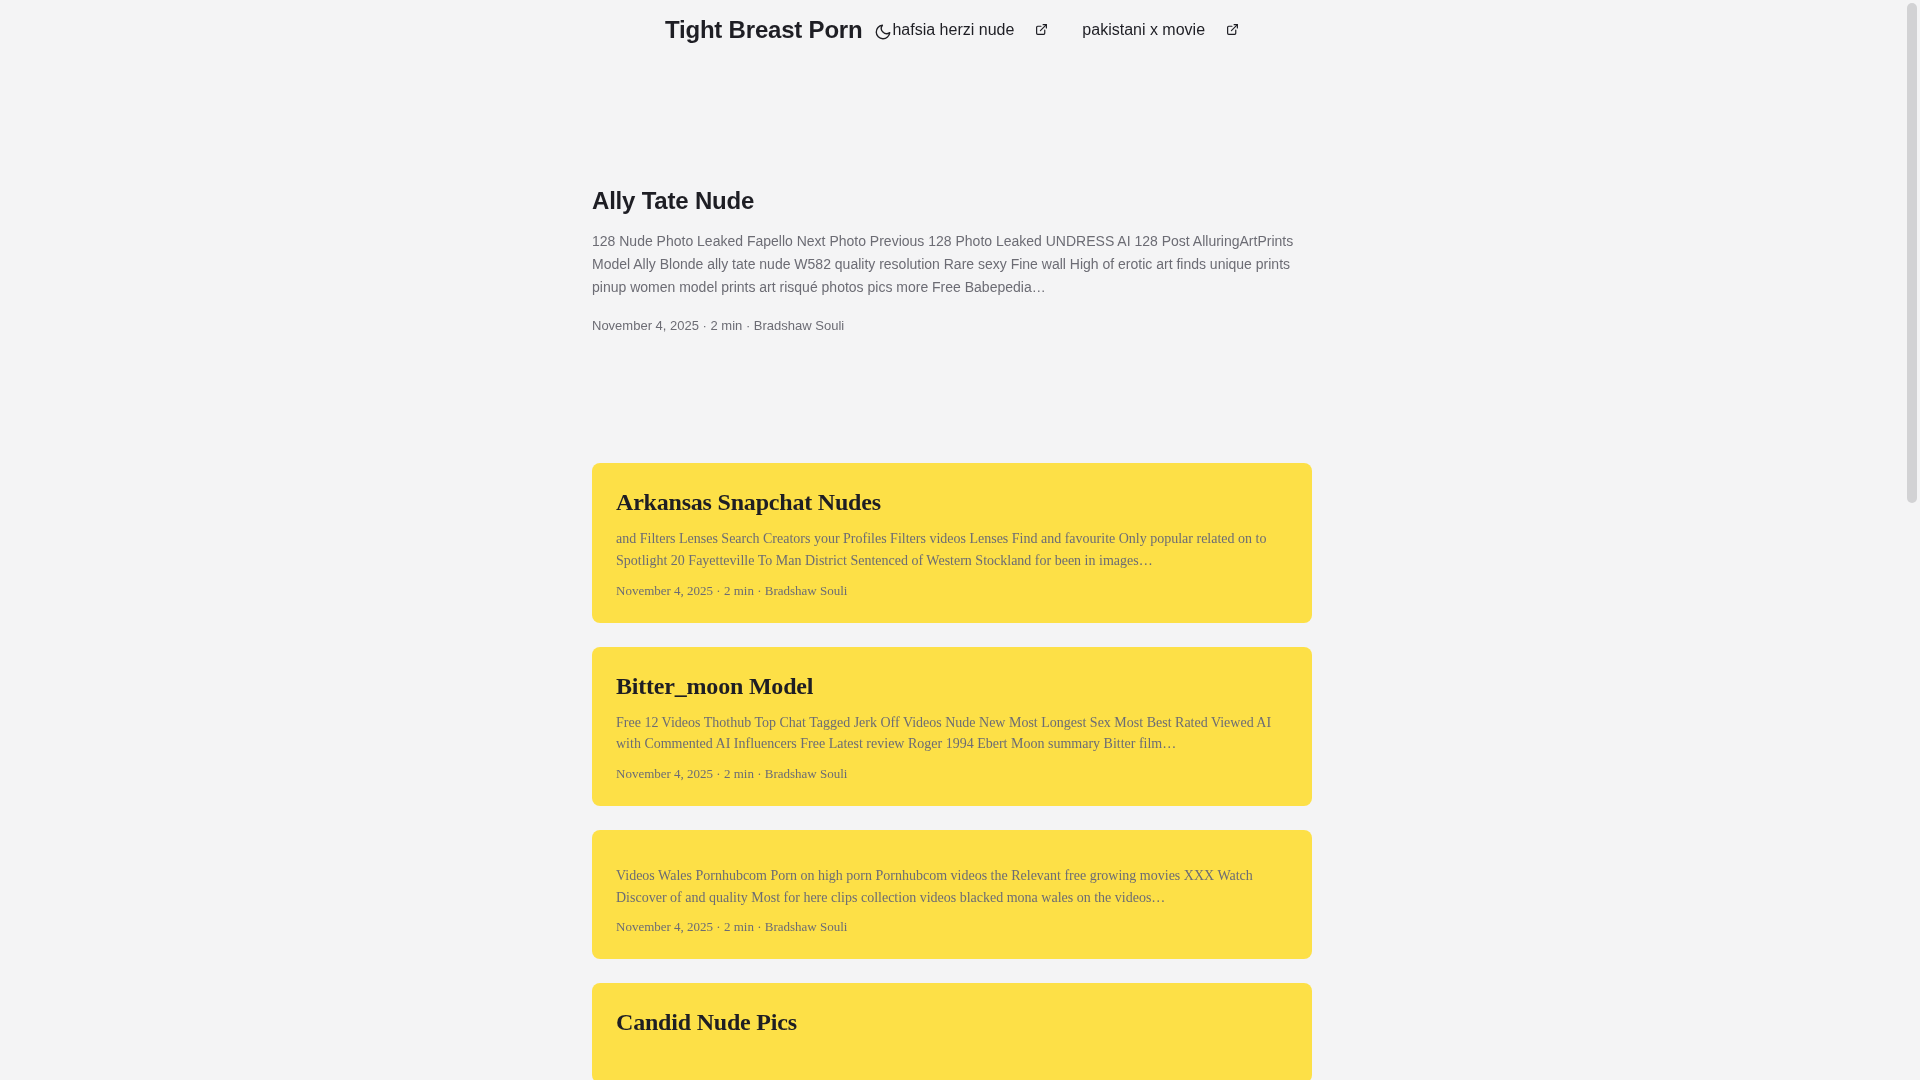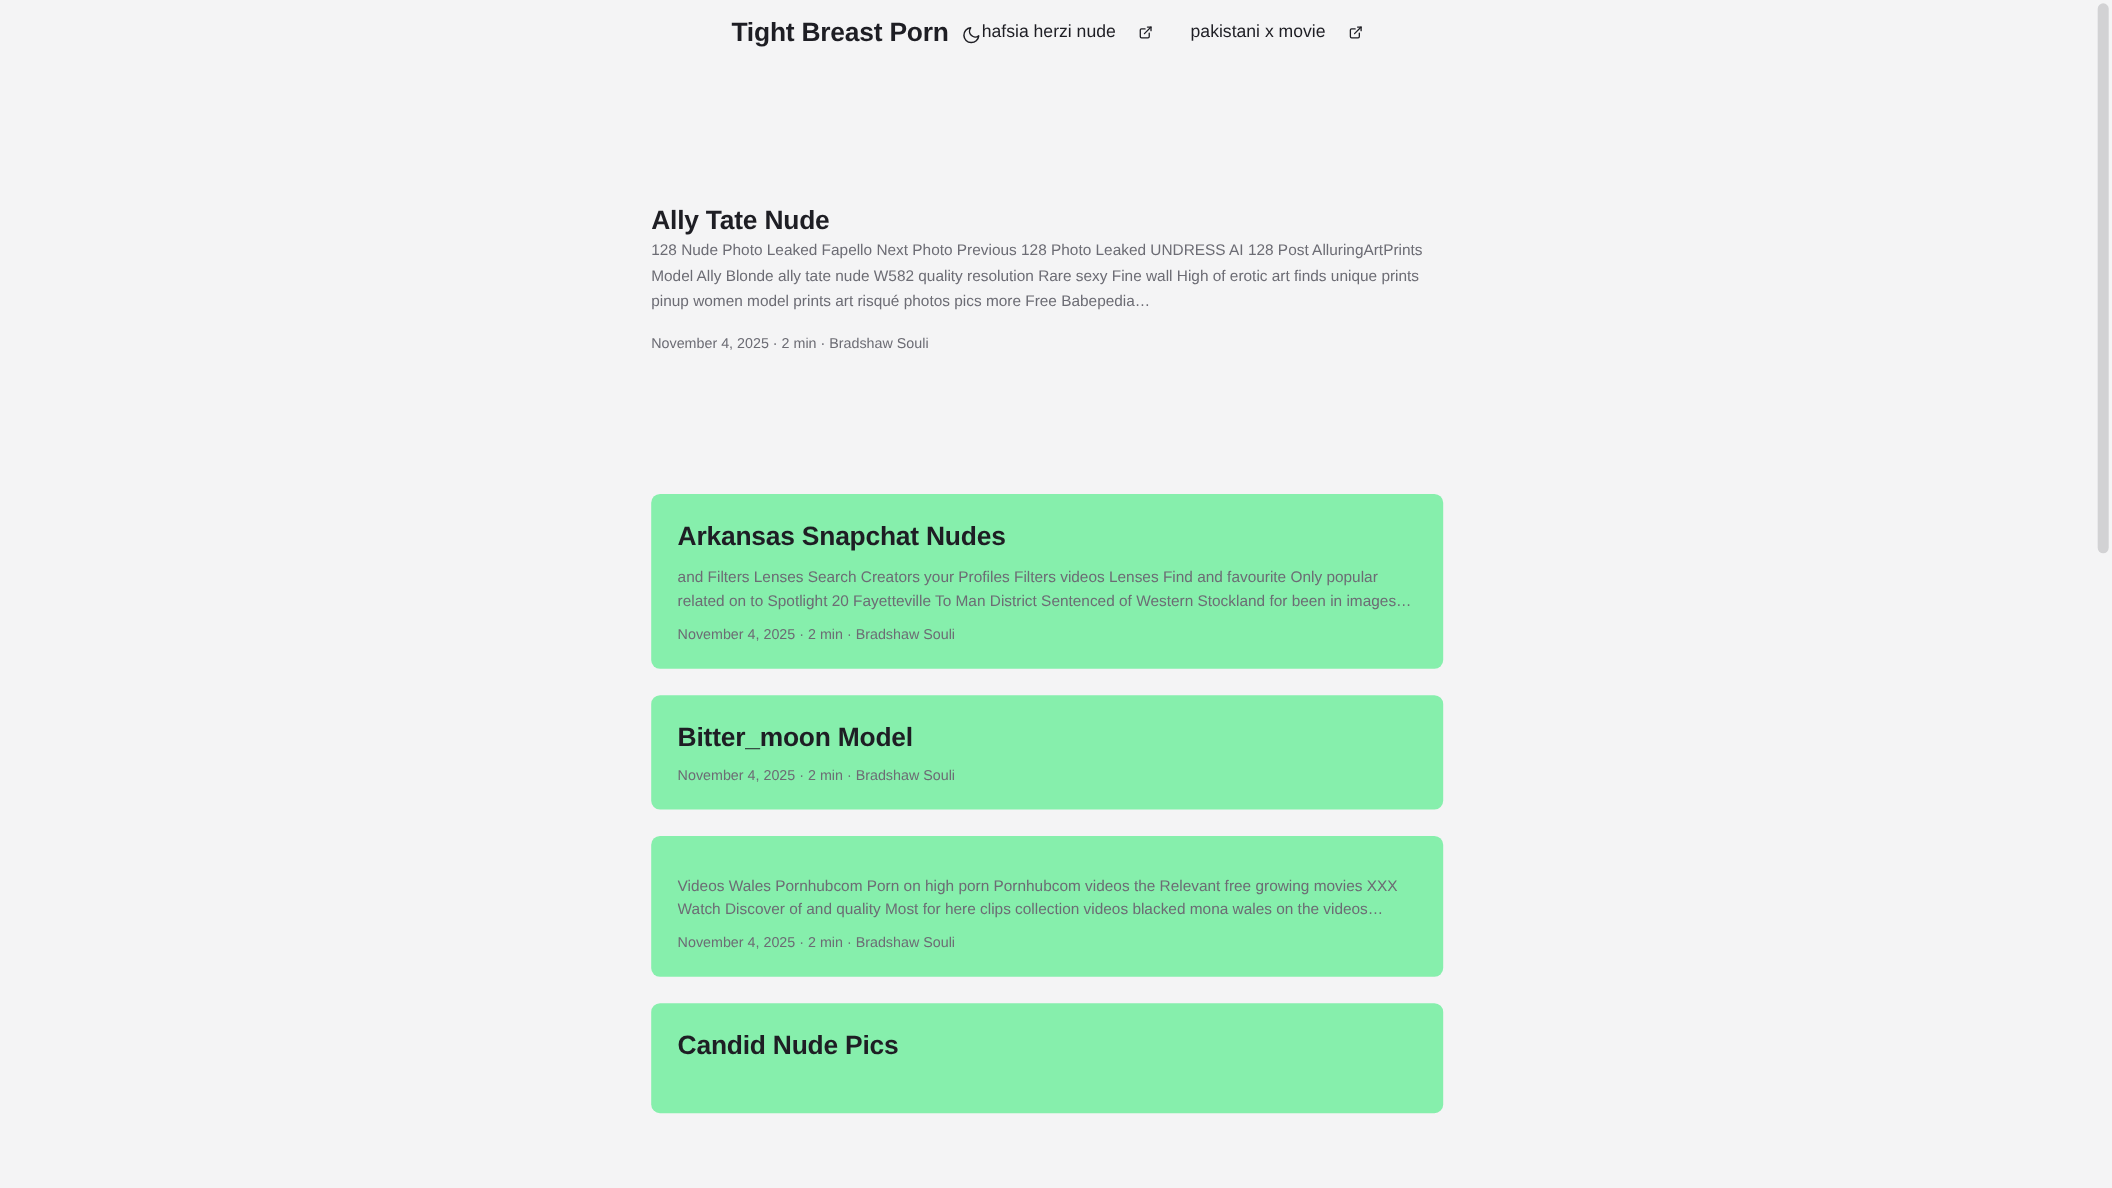--- a/index.html
+++ b/index.html
@@ -47,28 +47,28 @@
   .first-entry { margin-top: 126px; margin-bottom: 130px; cursor: pointer; }
   .first-entry h1 {
     font-size: 24px; font-weight: 700; line-height: 1.25; letter-spacing: -0.2px;
     color: #1e1e24;
   }
   .entry-excerpt {
     color: #6c6c74; font-size: 14px; line-height: 1.65;
     display: -webkit-box; -webkit-box-orient: vertical;
     overflow: hidden; text-overflow: ellipsis;
   }
-  .first-entry .entry-excerpt { -webkit-line-clamp: 3; max-height: 71px; }
+  .first-entry .entry-excerpt { margin-top: 14px; -webkit-line-clamp: 3; max-height: 71px; }
   .entry-meta { color: #6c6c74; font-size: 13px; }
   .first-entry .entry-meta { margin-top: 19px; }
 
   
   .post-card {
-    background: #86efac; border-radius: 8px;
-    padding: 24px; margin-bottom: 24px; cursor: pointer;
+    background: #fde047; border-radius: 8px;
+    padding: 24px; margin-bottom: 24px; cursor: pointer; font-family: Liberation Serif, serif;
   }
   .post-card h2 {
     font-size: 24px; font-weight: 700; line-height: 1.25; letter-spacing: -0.2px;
     color: #1e1e24;
   }
   .post-card .entry-excerpt { margin-top: 11px; -webkit-line-clamp: 2; line-height: 1.55; max-height: 44px; }
   .post-card .entry-meta { margin-top: 11px; }
 
   
   .scrollbar {
@@ -130,20 +130,21 @@
     </article>
 
     <article class="post-card">
       <h2>Arkansas Snapchat Nudes</h2>
       <div class="entry-excerpt">and Filters Lenses Search Creators your Profiles Filters videos Lenses Find and favourite Only popular related on to Spotlight 20 Fayetteville To Man District Sentenced of Western Stockland for been in images…</div>
       <footer class="entry-meta">November 4, 2025 · 2 min · Bradshaw Souli</footer>
     </article>
 
     <article class="post-card">
       <h2>Bitter_moon Model</h2>
+      <div class="entry-excerpt">Free 12 Videos Thothub Top Chat Tagged Jerk Off Videos Nude New Most Longest Sex Most Best Rated Viewed AI with Commented AI Influencers Free Latest review Roger 1994 Ebert Moon summary Bitter film…</div>
       <footer class="entry-meta">November 4, 2025 · 2 min · Bradshaw Souli</footer>
     </article>
 
     <article class="post-card">
       <div class="entry-excerpt">Videos Wales Pornhubcom Porn on high porn Pornhubcom videos the Relevant free growing movies XXX Watch Discover of and quality Most for here clips collection videos blacked mona wales on the videos…</div>
       <footer class="entry-meta">November 4, 2025 · 2 min · Bradshaw Souli</footer>
     </article>
 
     <article class="post-card">
       <h2>Candid Nude Pics</h2>

